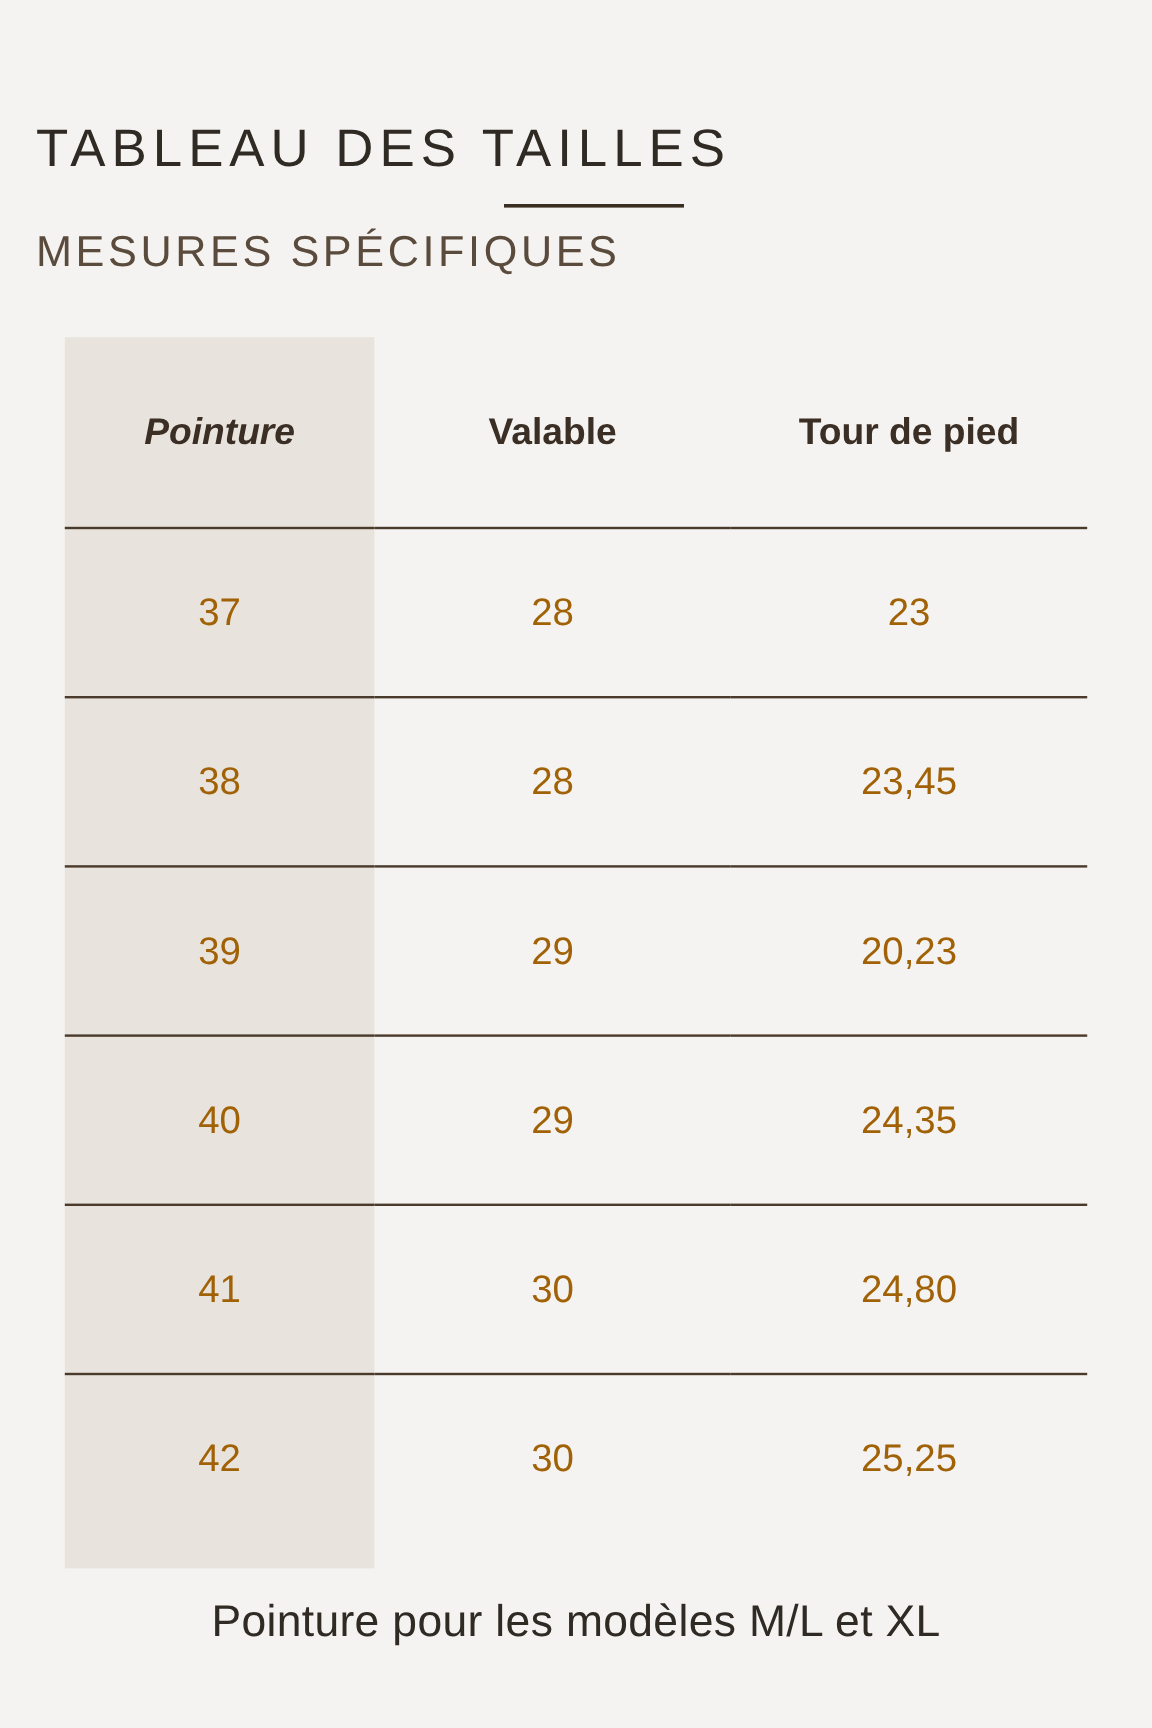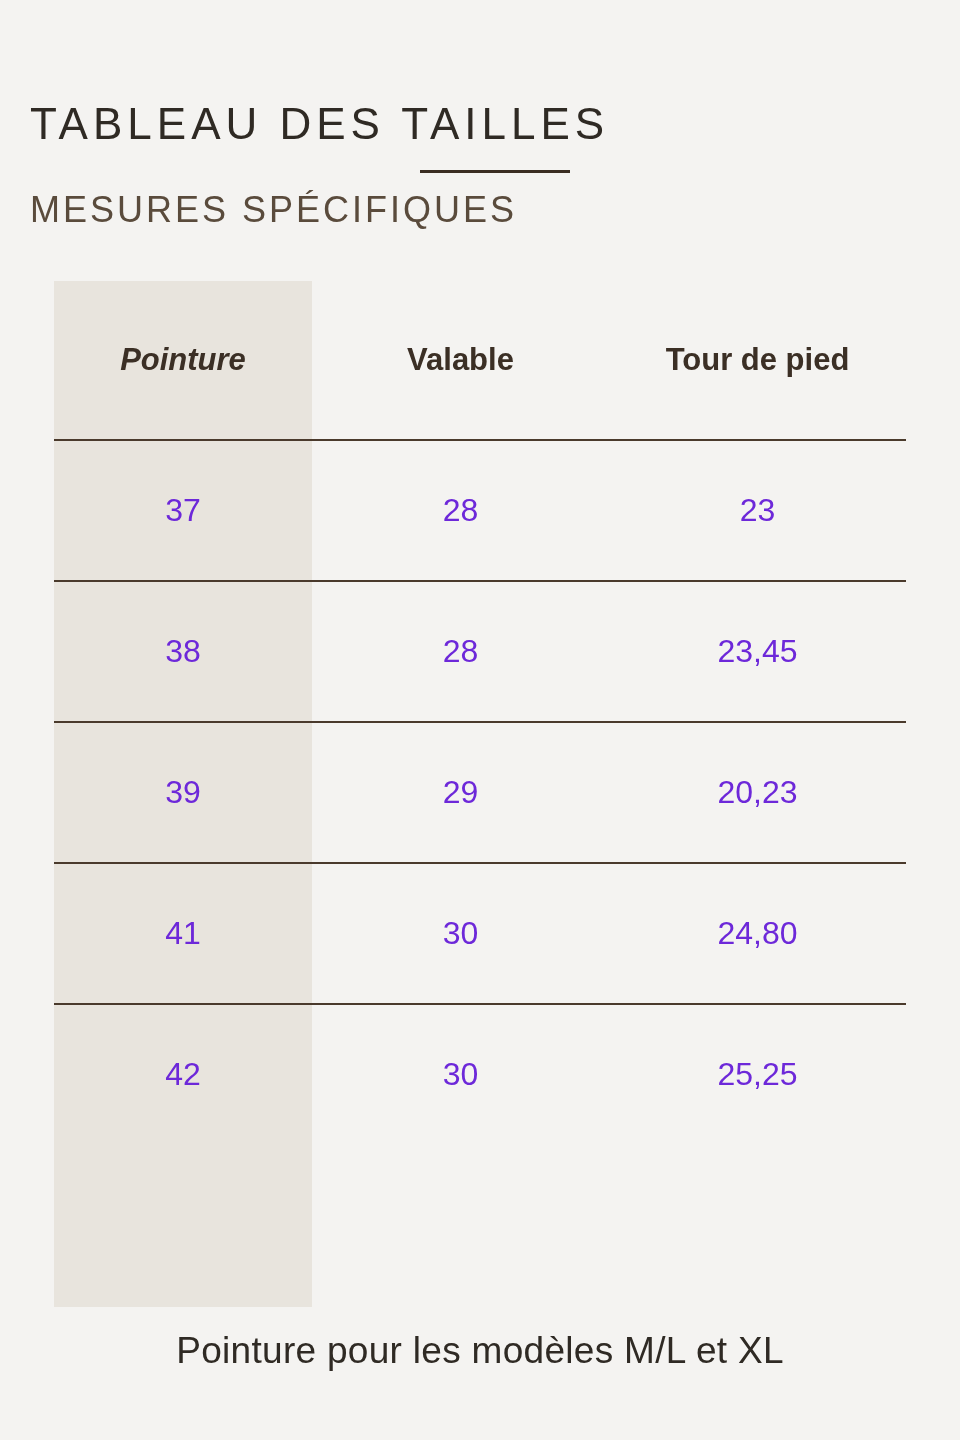--- a/index.html
+++ b/index.html
@@ -79,21 +79,21 @@
     border-bottom: 2px solid #4a3a2c;
   }
   table.size-table thead th.first {
     font-style: italic;
     font-weight: 700;
   }
   table.size-table tbody td {
     height: 139px;
     font-size: 32px;
     font-weight: 400;
-    color: #6d28d9;
+    color: #a16207;
     border-bottom: 2px solid #4a3a2c;
   }
   table.size-table tbody tr:last-child td {
     border-bottom: none;
   }
   
   .col-band {
     position: absolute;
     left: 0px;
     top: 0px;
@@ -156,20 +156,25 @@
           <td>38</td>
           <td>28</td>
           <td>23,45</td>
         </tr>
         <tr>
           <td>39</td>
           <td>29</td>
           <td>20,23</td>
         </tr>
         <tr>
+          <td>40</td>
+          <td>29</td>
+          <td>24,35</td>
+        </tr>
+        <tr>
           <td>41</td>
           <td>30</td>
           <td>24,80</td>
         </tr>
         <tr>
           <td>42</td>
           <td>30</td>
           <td>25,25</td>
         </tr>
       </tbody>

